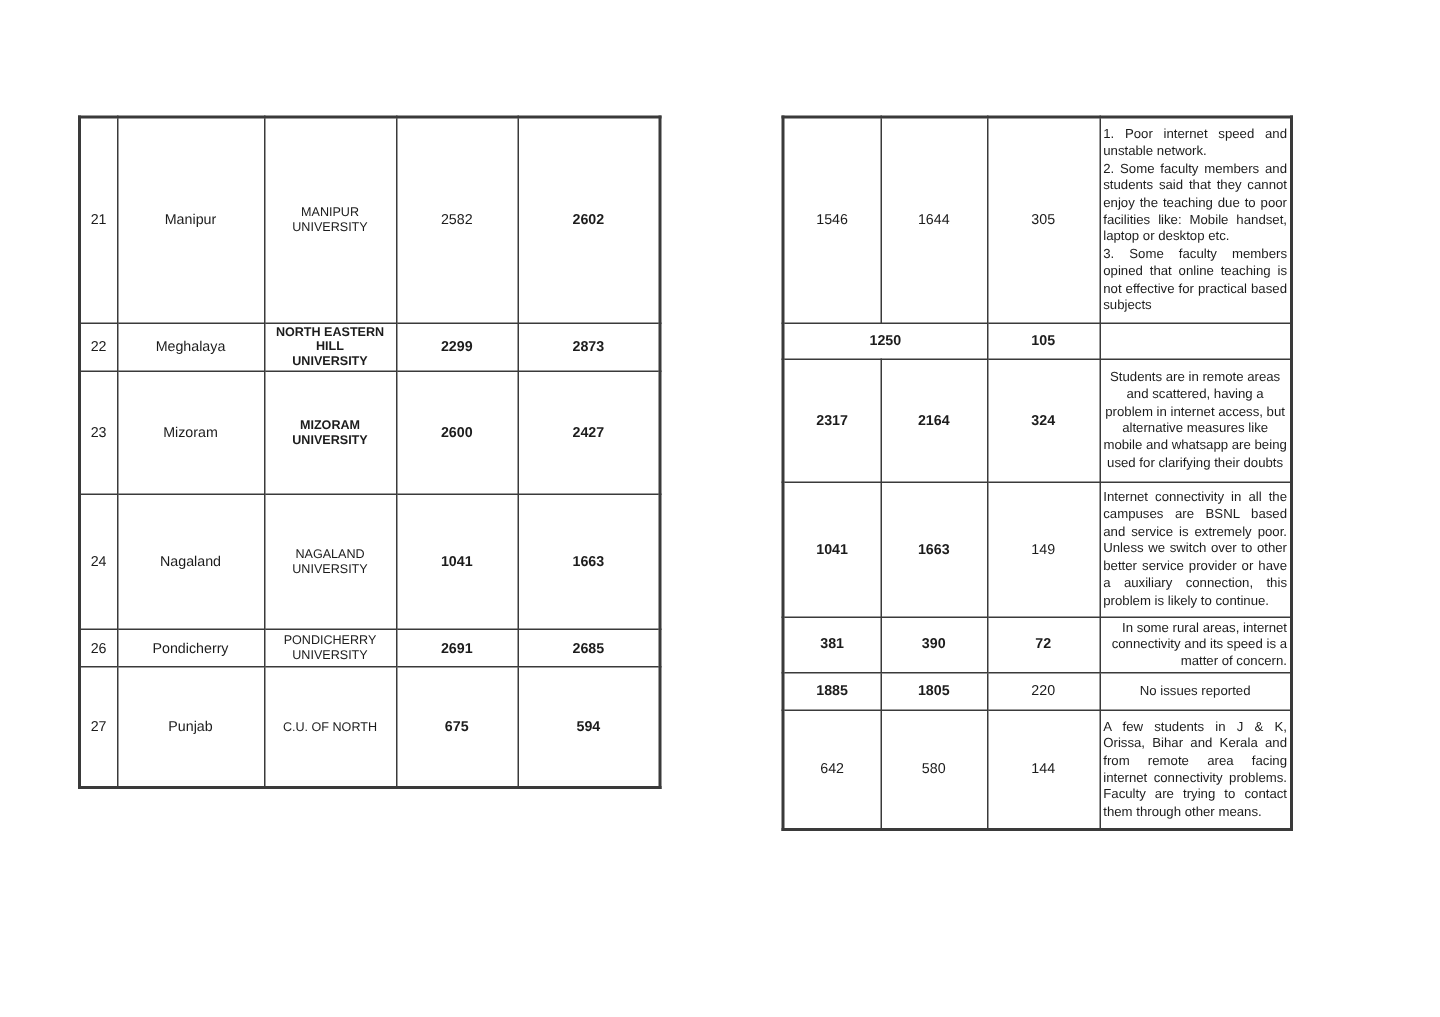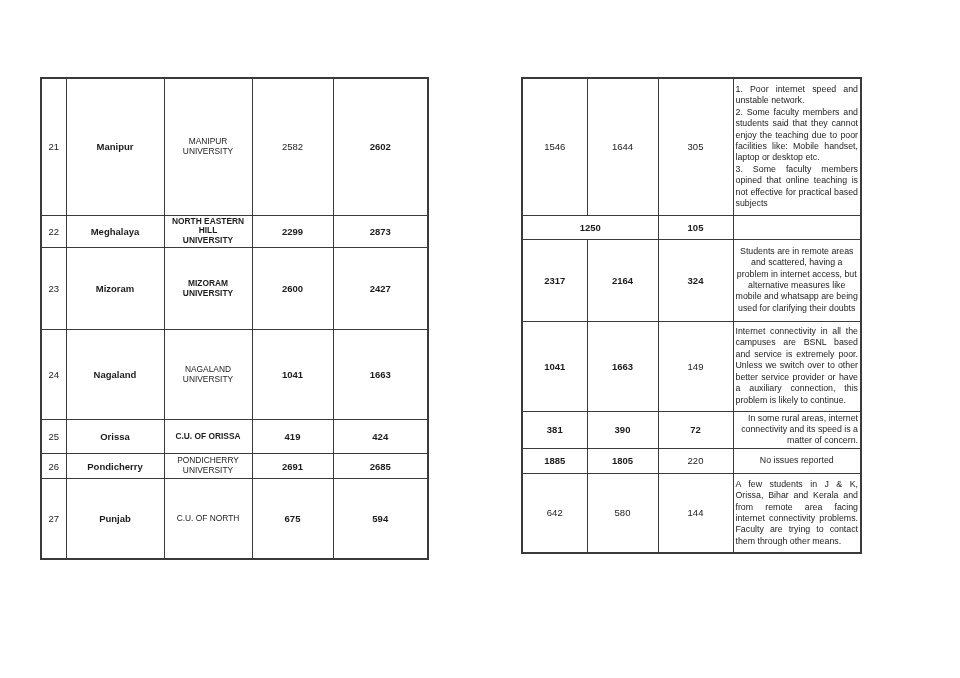--- a/index.html
+++ b/index.html
@@ -20,32 +20,32 @@
     background: #ffffff;
   }
   table.tbl {
     position: absolute;
     top: 77px;
     border-collapse: collapse;
     table-layout: fixed;
     border: 2px solid #3a3a3a;
     background: #ffffff;
   }
-  table.tbl-left  { left: 40px;  width: 387px; }
+  table.tbl-left  { left: 52px;  width: 387px; }
   table.tbl-right { left: 521px; width: 339px; }
   table.tbl td {
     border: 1px solid #3a3a3a;
     color: #1c1c1c;
     text-align: center;
     vertical-align: middle;
     padding: 1px 2px;
     overflow: hidden;
   }
   td.cell-num   { font-size: 9.5px; }
-  td.cell-state { font-size: 9.5px; font-weight: bold; }
+  td.cell-state { font-size: 9.5px; font-weight: normal; }
   td.cell-univ  { font-size: 8.4px; line-height: 1.18; white-space: pre-line; }
   td.cell-rem   { padding: 2px 4px; }
   .rem-text {
     font-size: 8.8px;
     line-height: 11.4px;
     white-space: pre-line;
   }
   td[data-color="red"]   { color: #c0392b; }
   td[data-color="black"] { color: #1c1c1c; font-weight: bold; }
   .rem-text[data-align="justify"] { text-align: justify; }
@@ -91,27 +91,20 @@
         <td class="cell-num" data-color="black">2600</td>
         <td class="cell-num" data-color="black">2427</td>
       </tr>
       <tr style="height:90px">
         <td class="cell-num">24</td>
         <td class="cell-state">Nagaland</td>
         <td class="cell-univ" data-color="red">NAGALAND
 UNIVERSITY</td>
         <td class="cell-num" data-color="black">1041</td>
         <td class="cell-num" data-color="black">1663</td>
-      </tr>
-      <tr style="height:34px">
-        <td class="cell-num">25</td>
-        <td class="cell-state">Orissa</td>
-        <td class="cell-univ" data-color="black">C.U. OF ORISSA</td>
-        <td class="cell-num" data-color="black">419</td>
-        <td class="cell-num" data-color="black">424</td>
       </tr>
       <tr style="height:25px">
         <td class="cell-num">26</td>
         <td class="cell-state">Pondicherry</td>
         <td class="cell-univ" data-color="red">PONDICHERRY
 UNIVERSITY</td>
         <td class="cell-num" data-color="black">2691</td>
         <td class="cell-num" data-color="black">2685</td>
       </tr>
       <tr style="height:80px">

